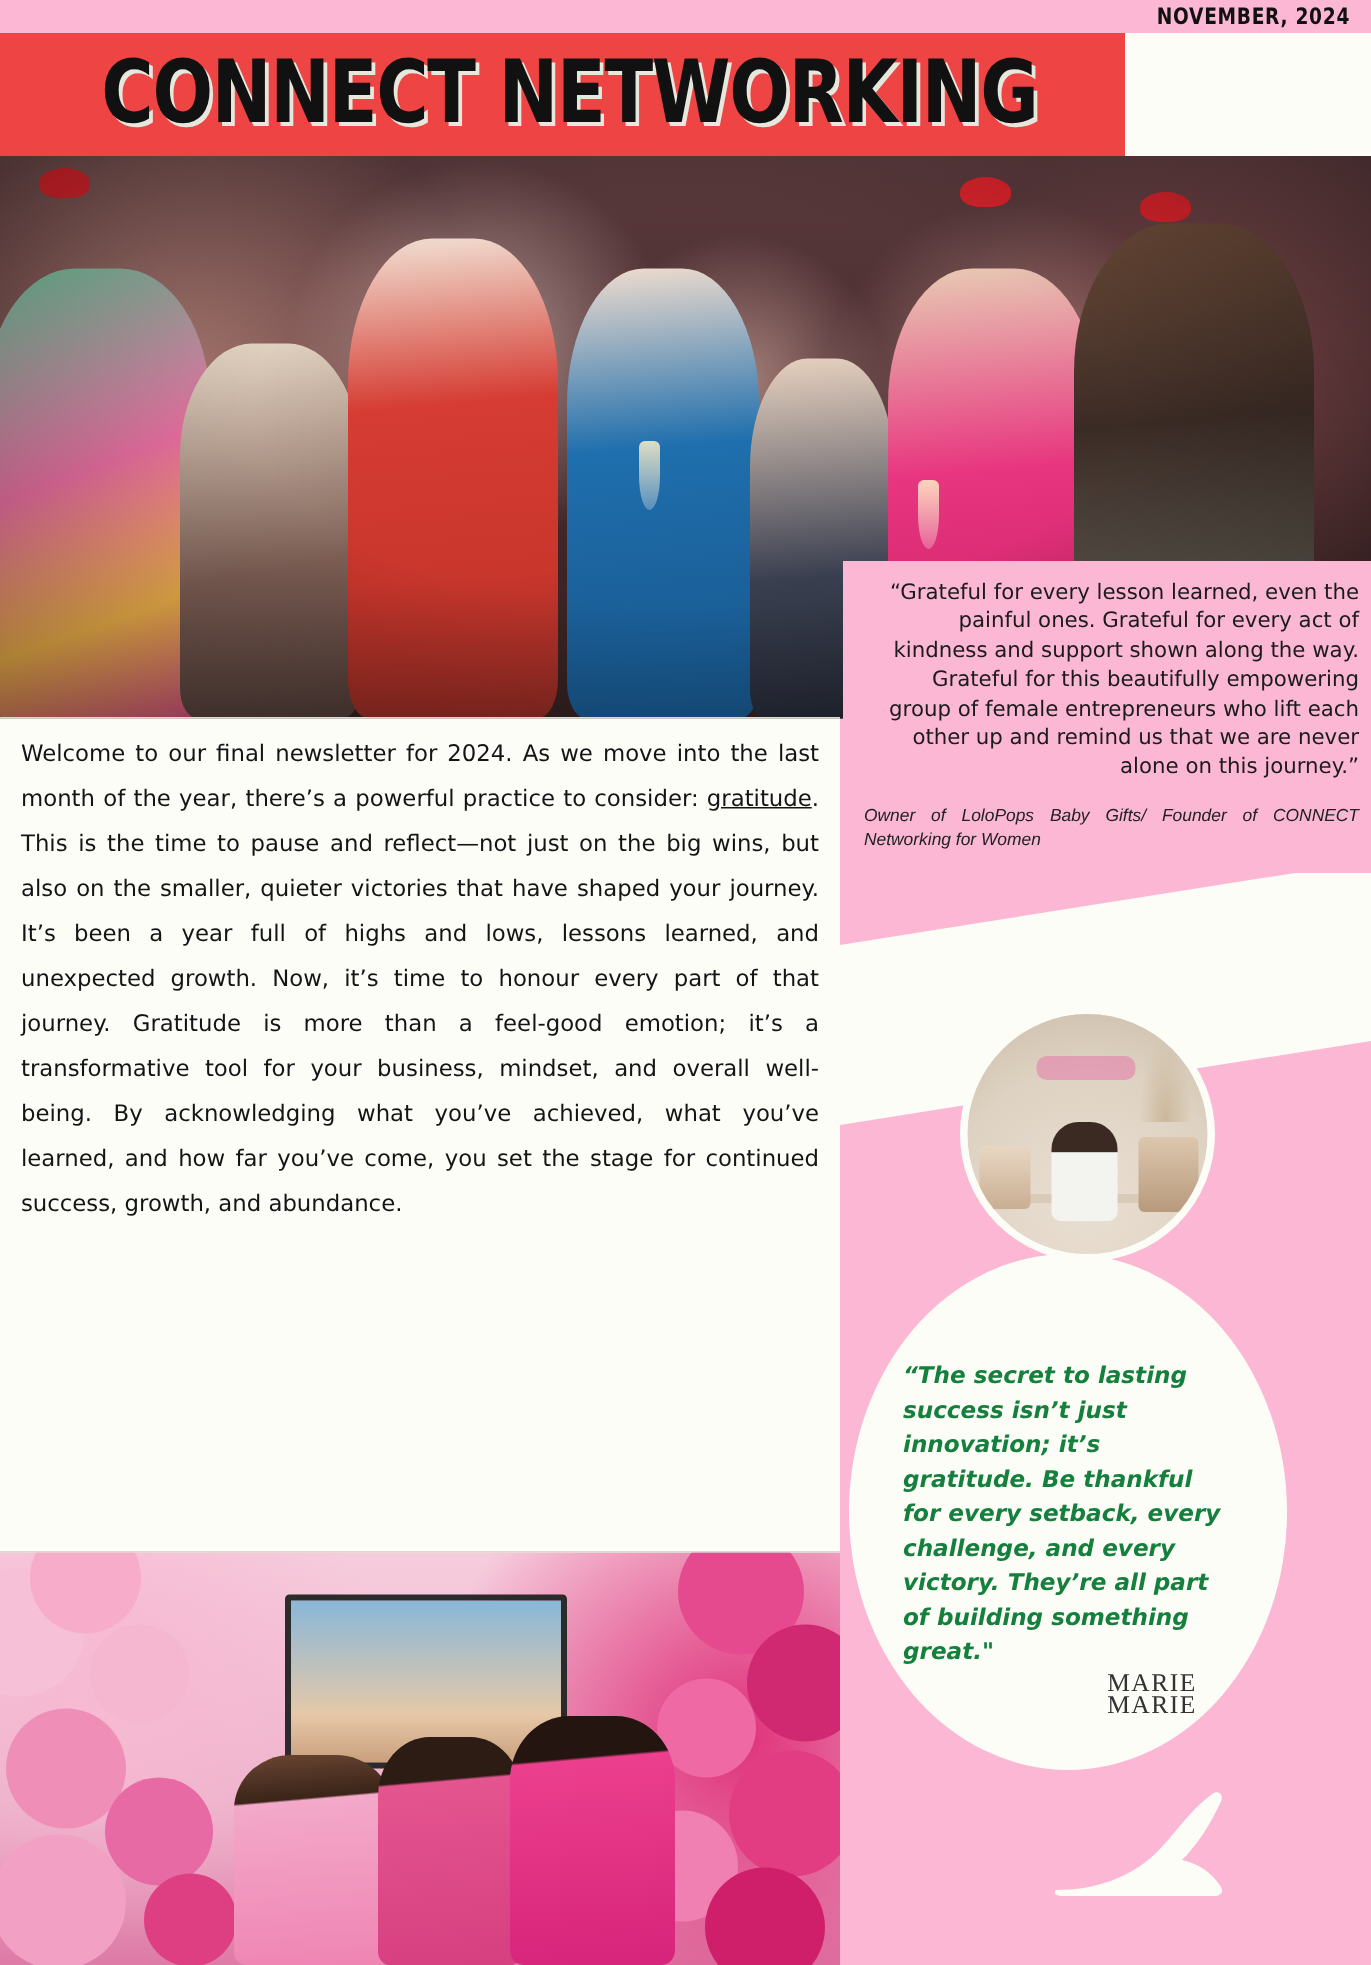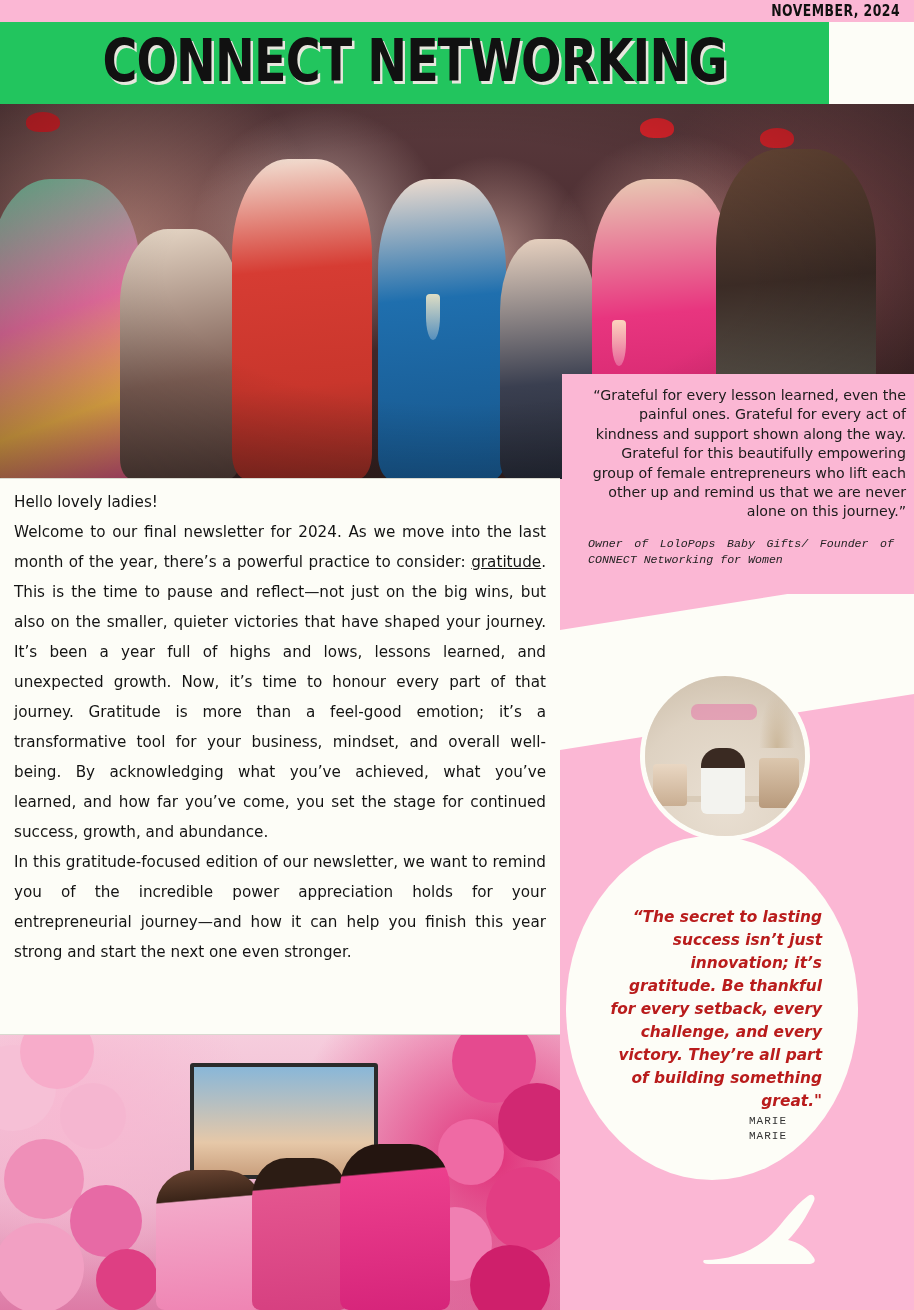--- a/index.html
+++ b/index.html
@@ -40,23 +40,23 @@
     color: #111111;
     font-stretch: condensed;
     transform: scaleX(0.92);
     transform-origin: right center;
   }
 
   
   .masthead {
     position: absolute;
     top: 22px; left: 0;
-    width: 829px;
+    width: 750px;
     height: 82px;
-    background: #22c55e;
+    background: #ef4444;
   }
   .masthead .title {
     position: absolute;
     left: 0; right: 0;
     top: 8px;
     text-align: center;
     font-family: "DejaVu Sans", sans-serif;
     font-weight: bold;
     font-size: 58px;
     line-height: 62px;
@@ -161,26 +161,26 @@
     text-align: right;
   }
   .quote-card .q-name {
     font-family: "DejaVu Sans", sans-serif;
     font-weight: bold;
     font-size: 13.5px;
     color: #111;
     margin: 0 0 6px 0;
   }
   .quote-card .q-role {
-    font-family: Liberation Mono, monospace;
+    font-family: Liberation Sans, sans-serif;
     font-style: italic;
     font-size: 11.6px;
     line-height: 16px;
     color: #222;
-    margin: 12px;
+    margin: 0;
     text-align: justify;
   }
 
   
   .portrait {
     position: absolute;
     left: 640px; top: 671px;
     width: 160px; height: 160px;
     border-radius: 50%;
     border: 5px solid #fdfdf7;
@@ -226,36 +226,36 @@
     position: absolute;
     left: 566px; top: 836px;
     width: 292px; height: 344px;
     border-radius: 50%;
     background: #fdfdf7;
   }
   .big-circle .bc-text {
     position: absolute;
     left: 36px; right: 36px;
     top: 70px;
-    text-align: right;
+    text-align: left;
     font-family: "DejaVu Sans", sans-serif;
     font-weight: bold;
     font-style: italic;
     font-size: 15.4px;
     line-height: 23px;
-    color: #b91c1c;
+    color: #15803d;
   }
   .big-circle .bc-attrib {
     position: absolute;
     right: 30px;
     bottom: 36px;
     width: 120px;
     text-align: center;
-    font-family: Liberation Mono, monospace;
-    font-size: 11px;
+    font-family: Liberation Serif, serif;
+    font-size: 17px;
     line-height: 15px;
     letter-spacing: 1px;
     color: #333;
   }
 
   
   .shoe {
     position: absolute;
     left: 700px; top: 1190px;
     width: 120px; height: 78px;
@@ -385,23 +385,21 @@
   </div>
 
   <div class="shoe">
     <svg viewBox="0 0 120 78" width="120" height="78" aria-hidden="true">
       <path d="M4 70 C30 70 54 62 72 44 C84 32 92 18 108 6 C112 3 116 6 114 11 C106 28 98 40 88 50 C98 52 108 58 114 68 C116 71 114 74 110 74 L8 74 C4 74 2 72 4 70 Z" fill="#fdfdf7"></path>
       <path d="M88 52 C96 56 104 62 110 70 L96 70 C92 62 90 56 88 52 Z" fill="#fdfdf7"></path>
     </svg>
   </div>
 
   <div class="article">
-    <p class="first-line">Hello lovely ladies!</p>
     <p><span>Welcome to our final newsletter for 2024. As we move into the last month of the year, there’s a powerful practice to consider: </span><span class="grat">gratitude</span><span>. This is the time to pause and reflect—not just on the big wins, but also on the smaller, quieter victories that have shaped your journey. It’s been a year full of highs and lows, lessons learned, and unexpected growth. Now, it’s time to honour every part of that journey. Gratitude is more than a feel-good emotion; it’s a transformative tool for your business, mindset, and overall well-being. By acknowledging what you’ve achieved, what you’ve learned, and how far you’ve come, you set the stage for continued success, growth, and abundance.</span></p>
-    <p>In this gratitude-focused edition of our newsletter, we want to remind you of the incredible power appreciation holds for your entrepreneurial journey—and how it can help you finish this year strong and start the next one even stronger.</p>
   </div>
 
   <div class="bottom-photo">
     <div class="bp-bg"></div>
 
     <div class="balloon" style="left:-30px; top:10px; width:86px; height:86px; background:#f6c0d6;"></div>
     <div class="balloon" style="left:20px; top:-20px; width:74px; height:74px; background:#f7acca;"></div>
     <div class="balloon" style="left:60px; top:48px; width:66px; height:66px; background:#f5b6d0;"></div>
     <div class="balloon" style="left:4px; top:104px; width:80px; height:80px; background:#ef8fb8;"></div>
     <div class="balloon" style="left:70px; top:150px; width:72px; height:72px; background:#e76aa5;"></div>

